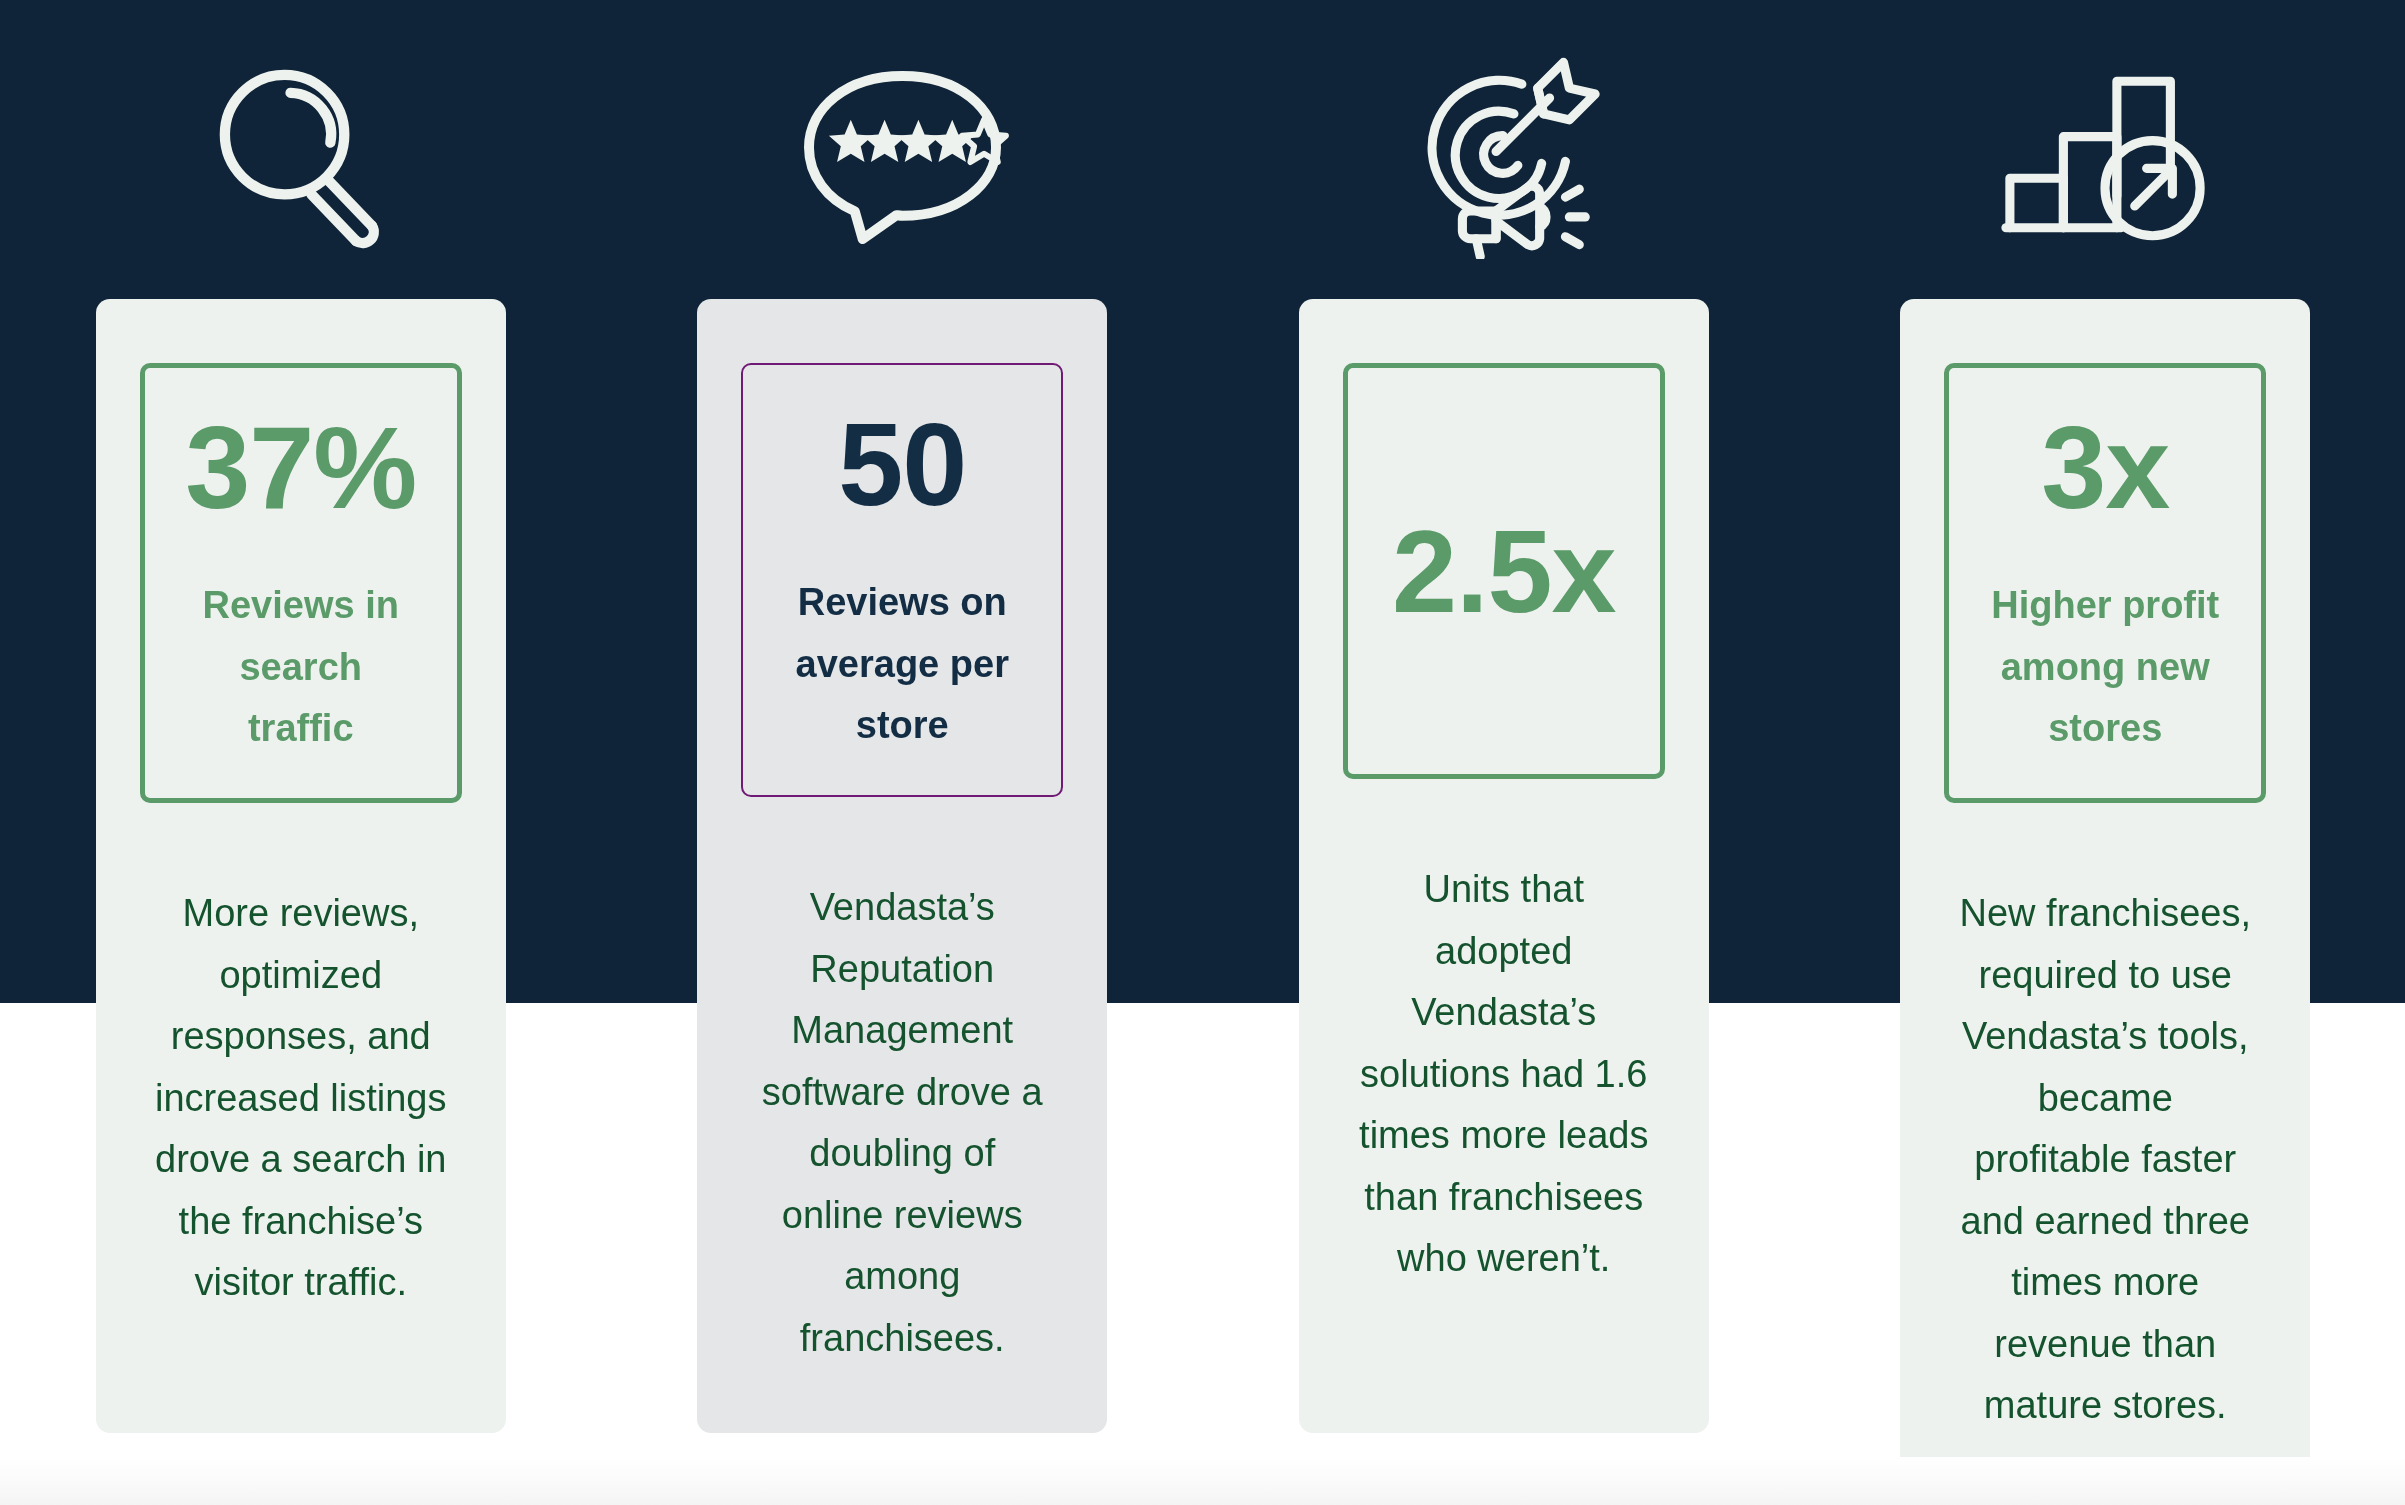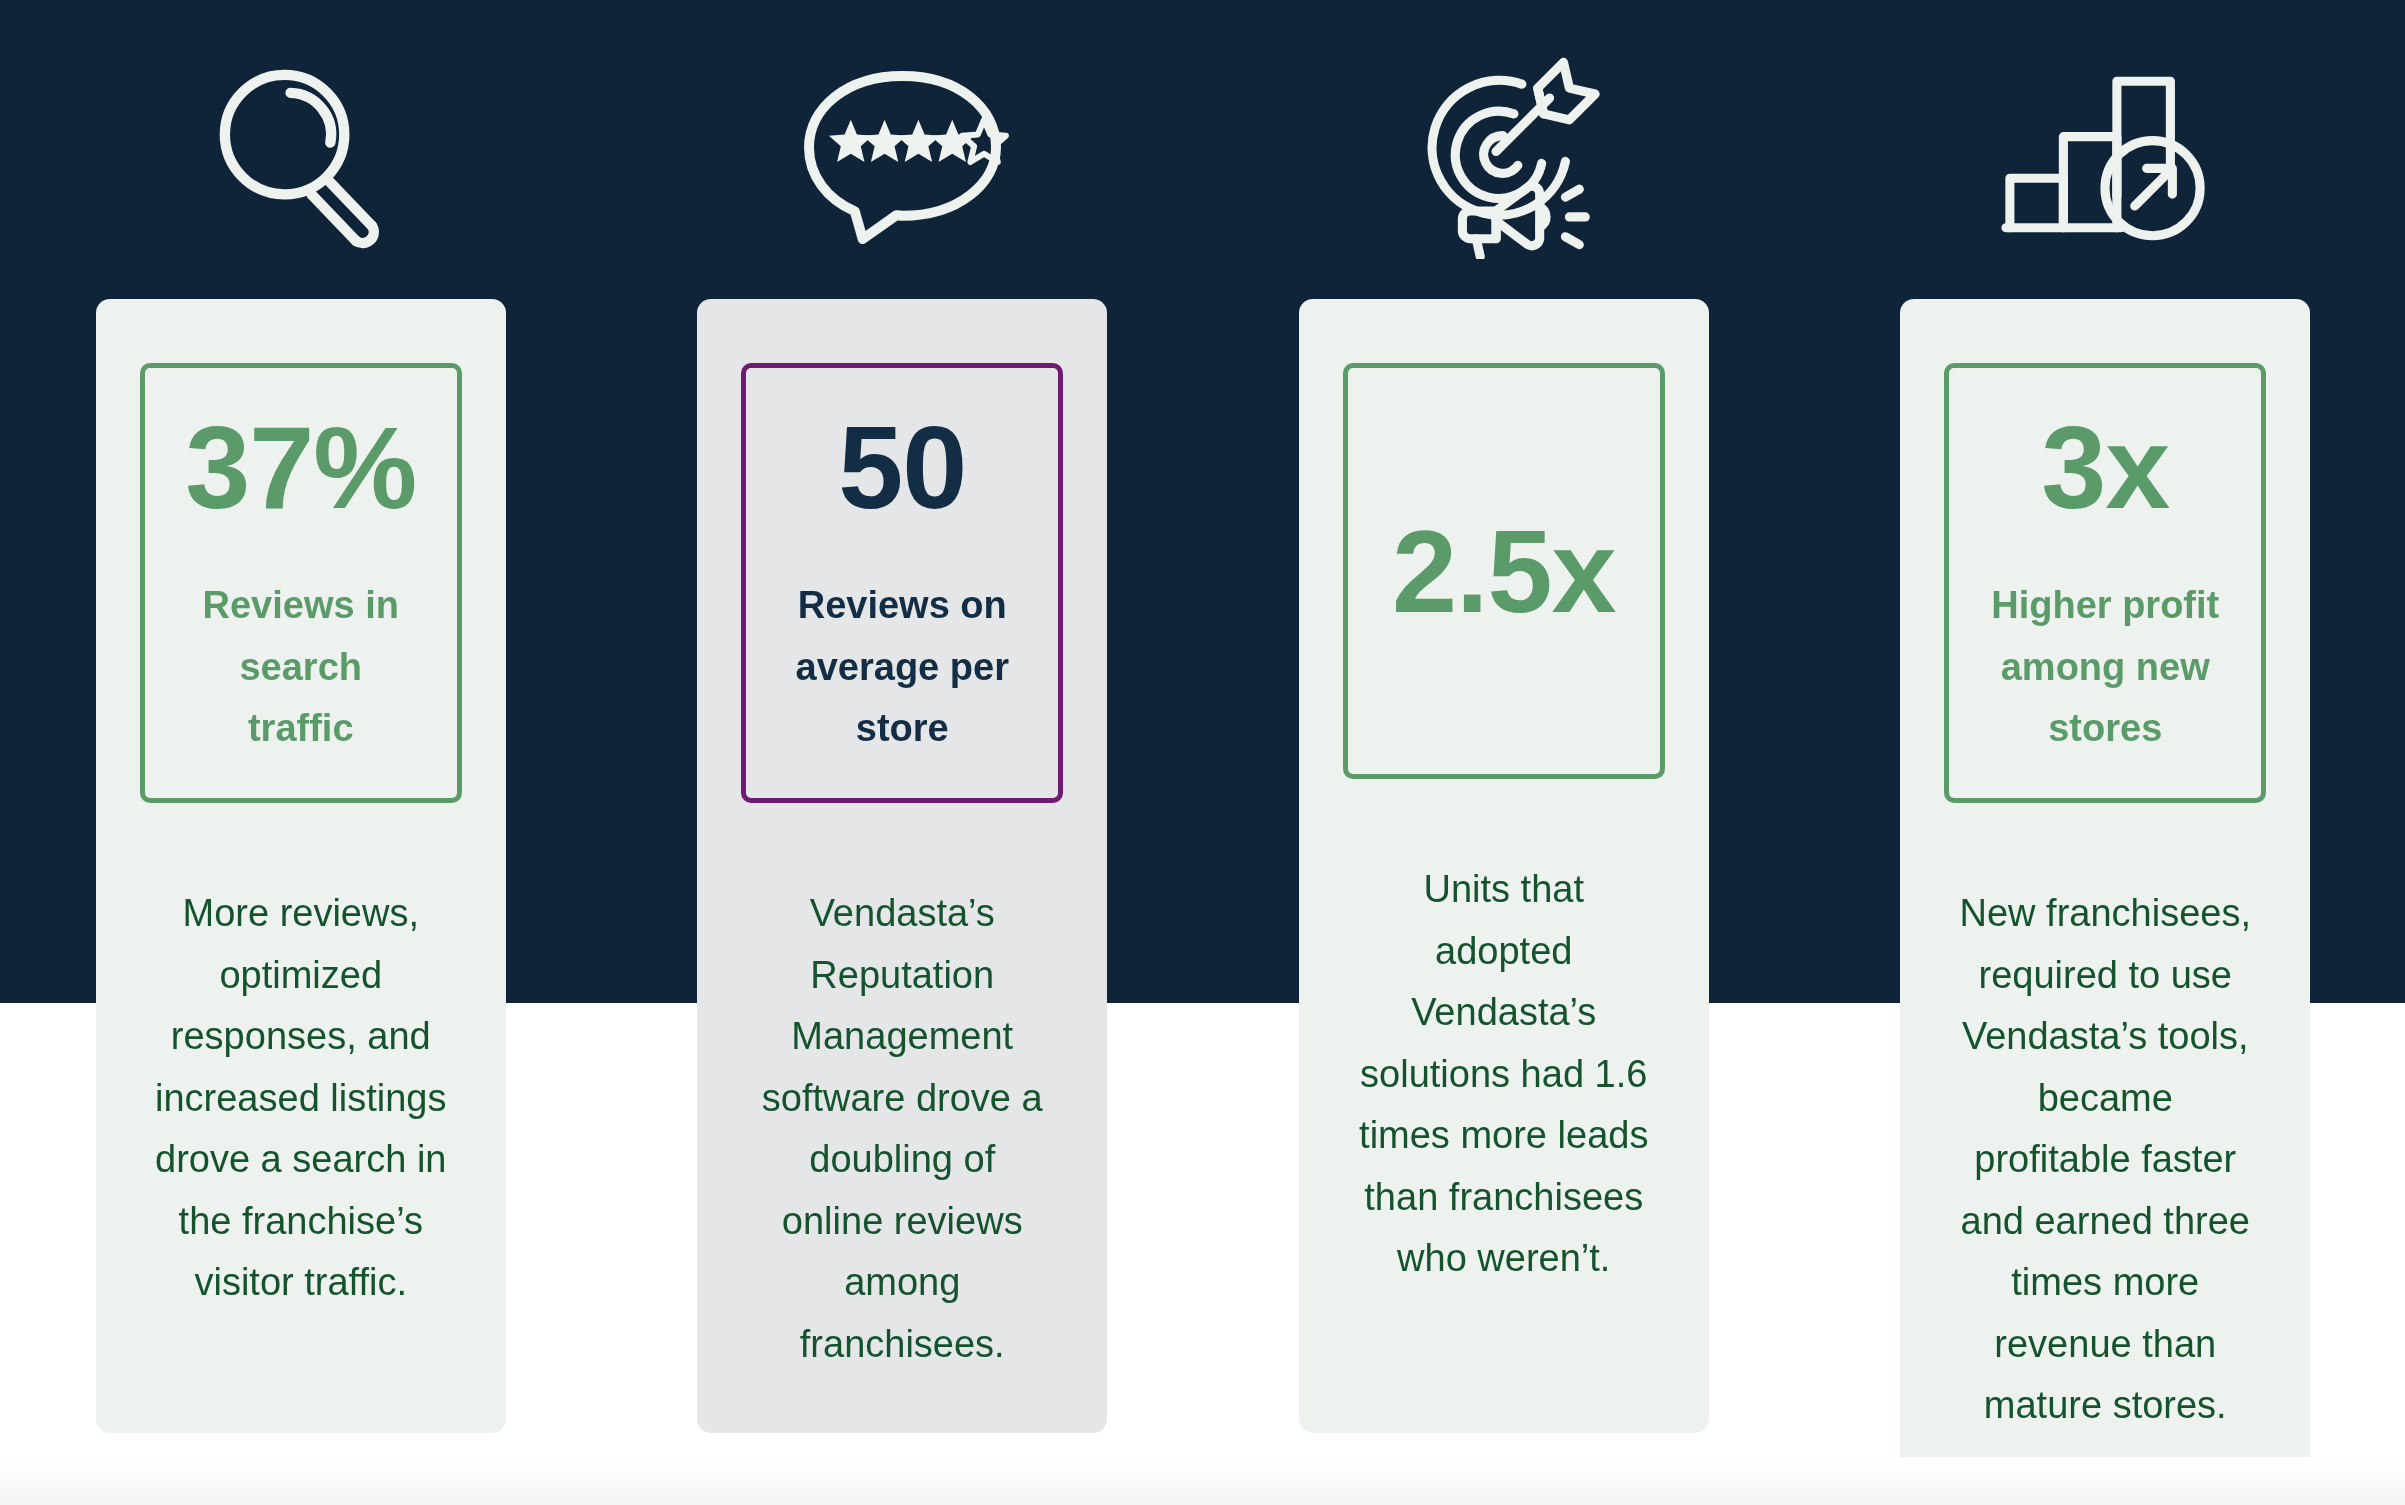--- a/index.html
+++ b/index.html
@@ -89,21 +89,21 @@
     width: 100%;
     border-radius: 10px;
     padding: 40px 14px 38px 14px;
     display: flex;
     flex-direction: column;
     align-items: center;
     justify-content: center;
     min-height: 416px;
   }
   .theme-green .stat-box { border: 5px solid #5b9b69; }
-  .theme-grey  .stat-box { border: 5px solid #701a75; }
+  .theme-grey  .stat-box { border: 2px solid #701a75; }
 
   .stat-value {
     font-size: 117px;
     font-weight: 700;
     line-height: 1.02;
     letter-spacing: -1px;
     text-align: center;
   }
   .theme-green .stat-value { color: #5b9b69; }
   .theme-grey  .stat-value { color: #132d45; }

